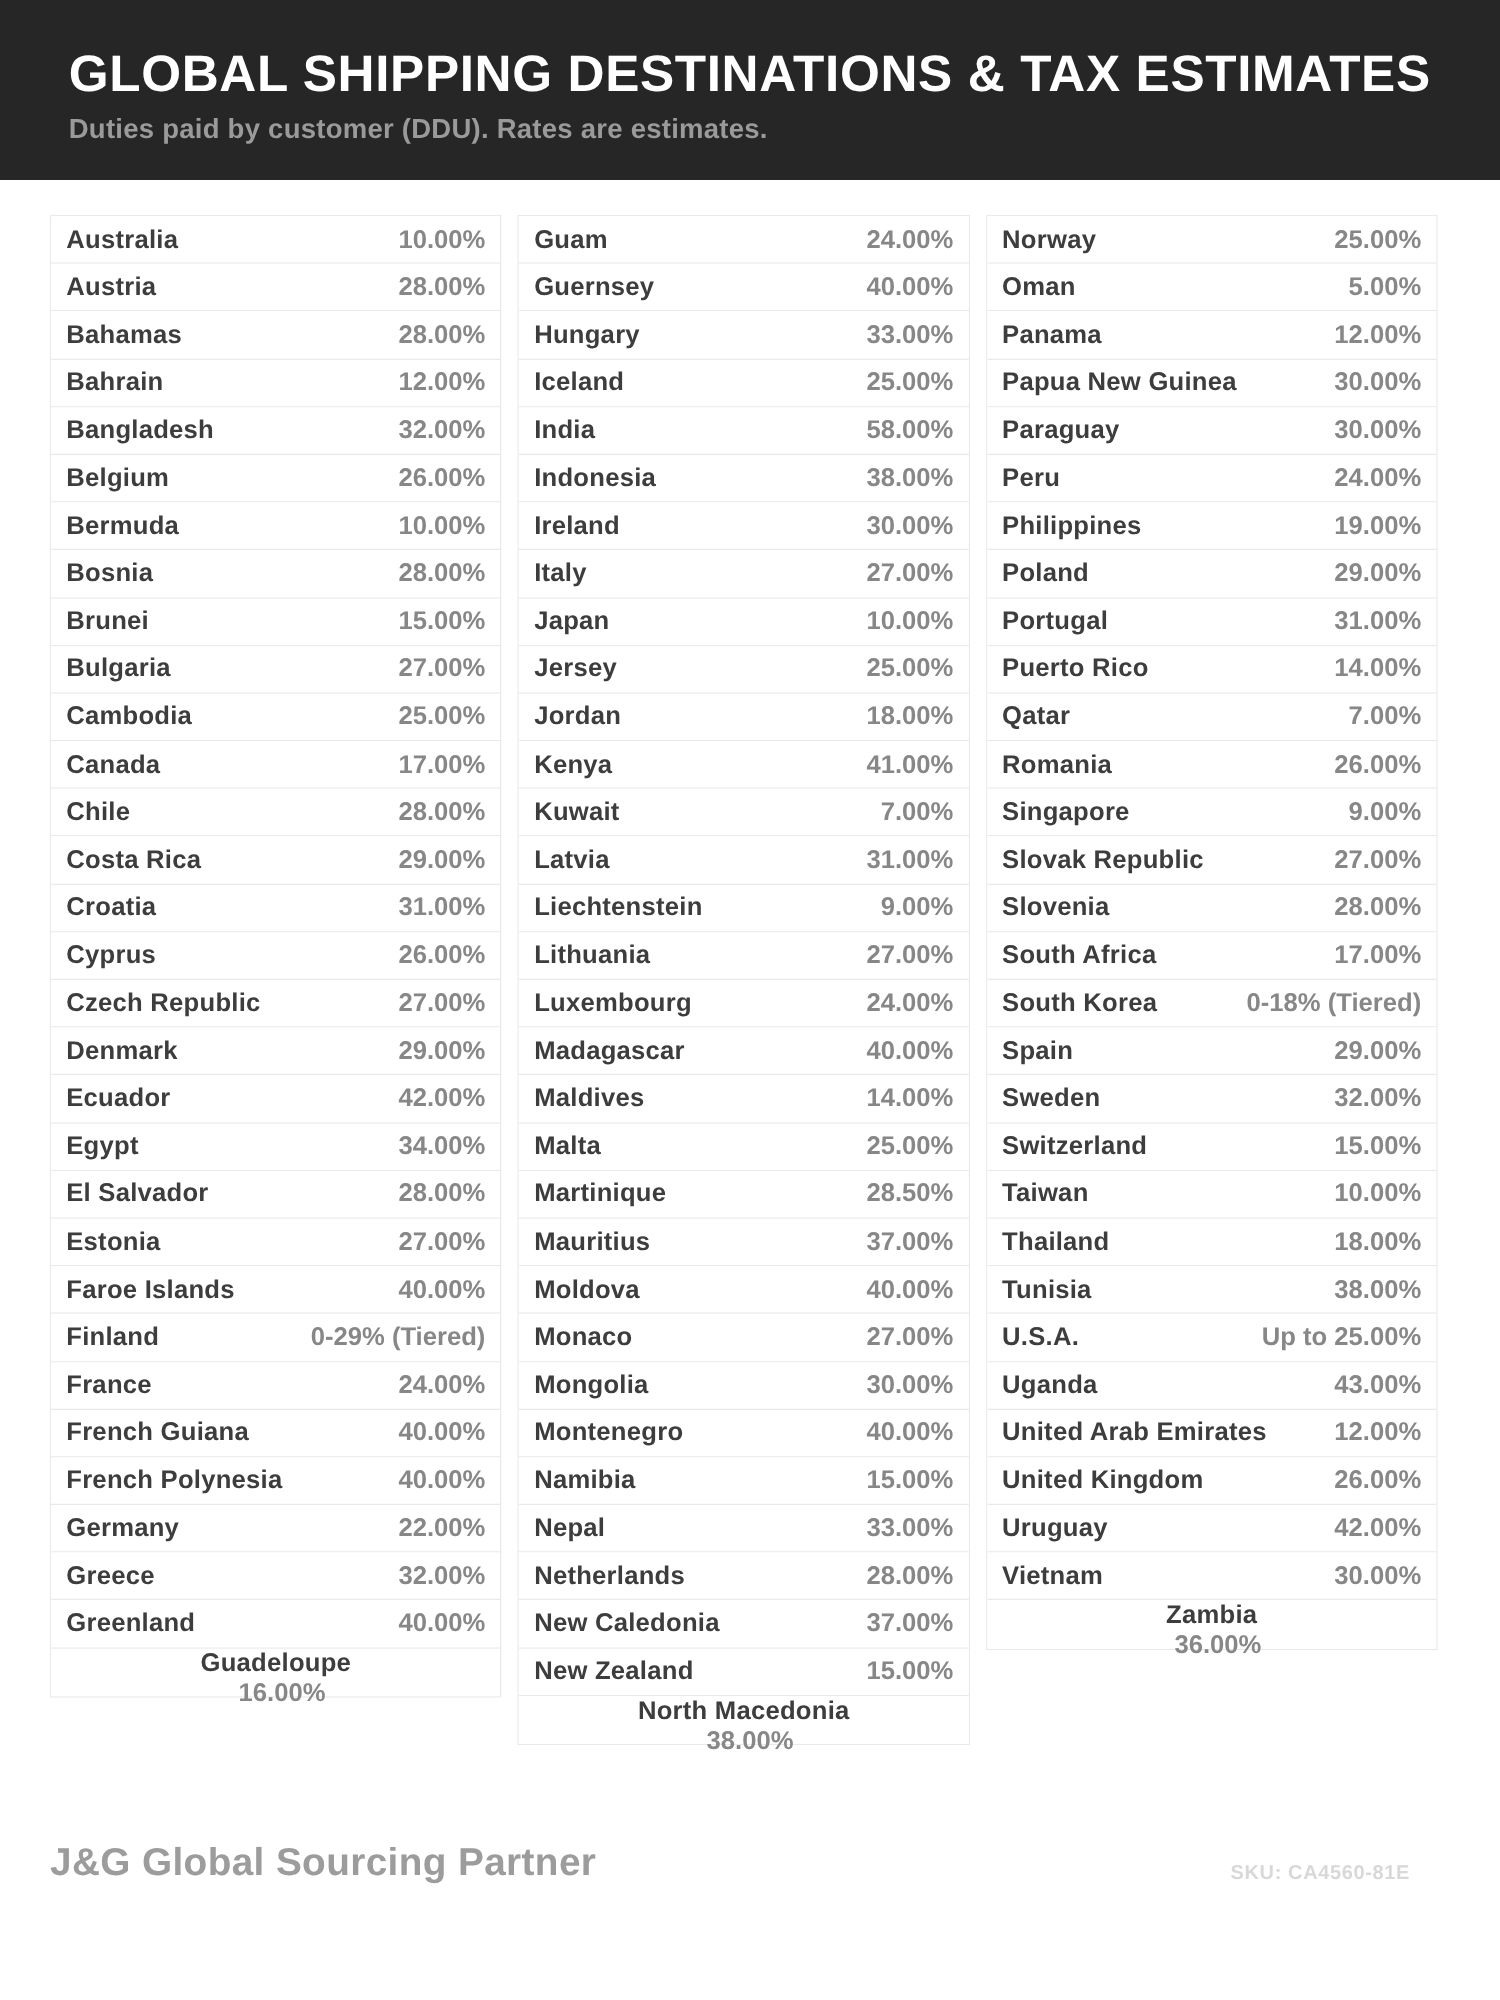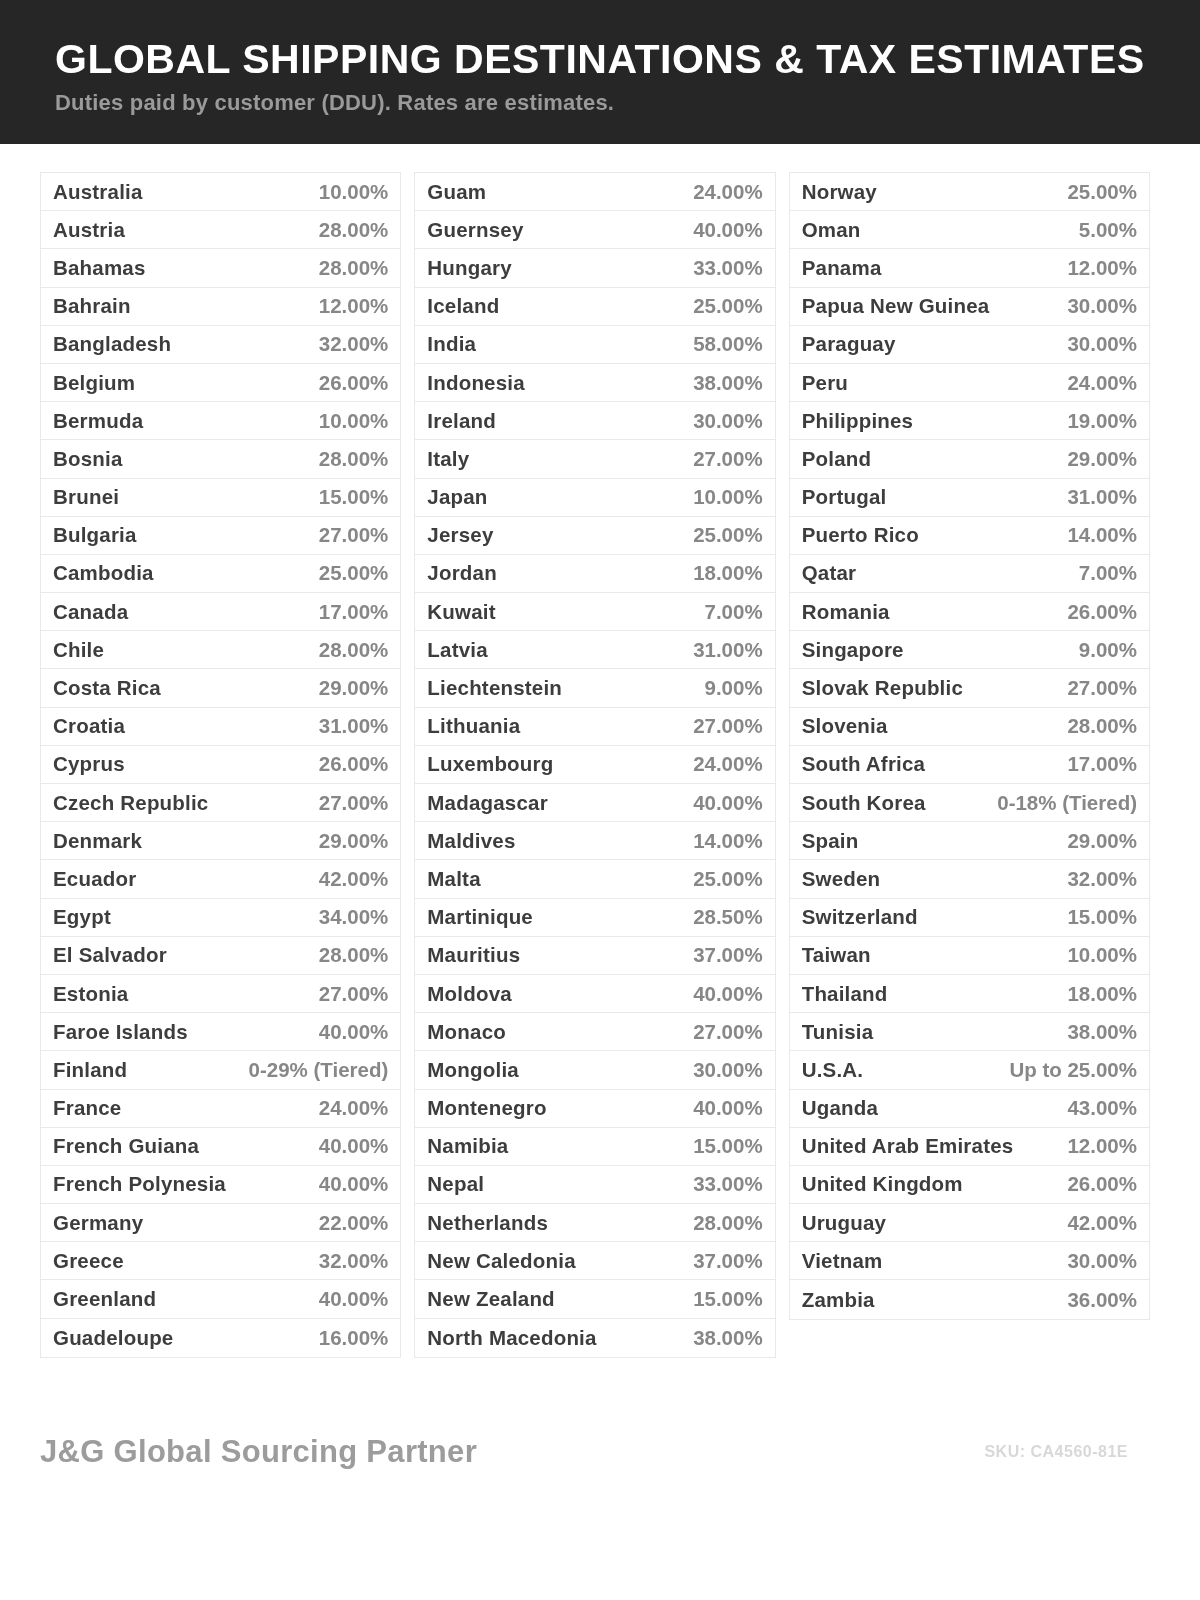--- a/index.html
+++ b/index.html
@@ -43,41 +43,41 @@
   }
   .row {
     display: flex;
     justify-content: space-between;
     align-items: center;
     height: 38.2px;
     padding: 0 12px 0 12px;
     border-bottom: 1px solid #e9e9e9;
     background: #ffffff;
   }
-  .row:last-child { border-bottom: none; }
+  .row:last-child { border-bottom: none; flex-direction: column; }
   .country {
     color: #3d3d3d;
     font-size: 20.5px;
     font-weight: bold;
     letter-spacing: 0.2px;
     white-space: nowrap;
   }
   .rate {
     color: #878787;
     font-size: 20.5px;
     font-weight: bold;
     white-space: nowrap;
     margin-left: 10px;
   }
 
   .footer {
     margin: 76px 72px 4px 40px;
     display: flex;
     justify-content: space-between;
-    align-items: center;
+    align-items: flex-end;
   }
   .brand {
     color: #9c9c9c;
     font-size: 31px;
     font-weight: bold;
     letter-spacing: 0.3px;
   }
   .sku {
     color: #d8d8d8;
     font-size: 16px;
@@ -259,20 +259,24 @@
       </div>
       <div class="row">
         <span class="country">Jersey</span>
         <span class="rate">25.00%</span>
       </div>
       <div class="row">
         <span class="country">Jordan</span>
         <span class="rate">18.00%</span>
       </div>
       <div class="row">
+        <span class="country">Kenya</span>
+        <span class="rate">41.00%</span>
+      </div>
+      <div class="row">
         <span class="country">Kuwait</span>
         <span class="rate">7.00%</span>
       </div>
       <div class="row">
         <span class="country">Latvia</span>
         <span class="rate">31.00%</span>
       </div>
       <div class="row">
         <span class="country">Liechtenstein</span>
         <span class="rate">9.00%</span>

